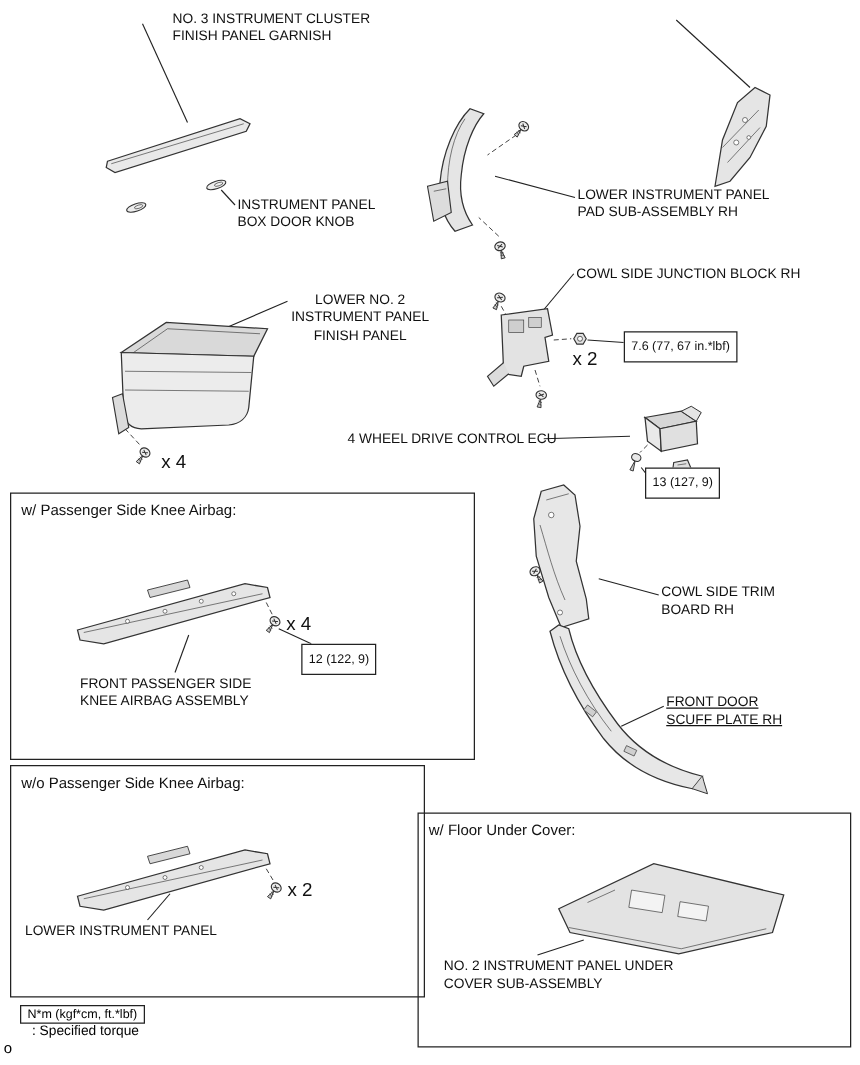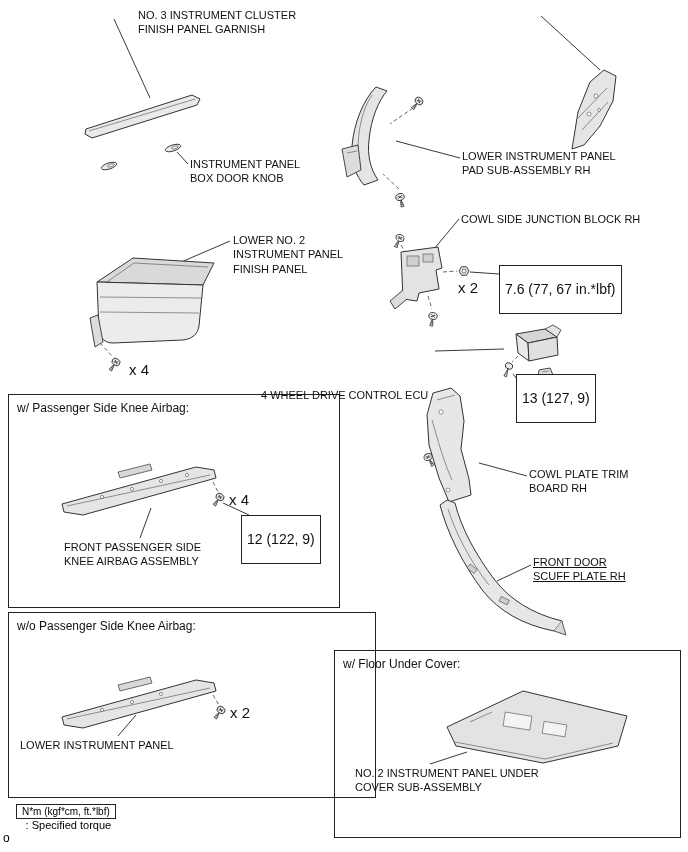--- a/index.html
+++ b/index.html
@@ -9,21 +9,21 @@
     font-family:"Liberation Sans", sans-serif; color:#000; overflow:hidden;
   }
   .art { position:absolute; left:0; top:0; }
   .callout {
     position:absolute; font-size:11px; line-height:1.3;
     white-space:pre-line; color:#111;
   }
   .qty { position:absolute; font-size:15px; color:#111; }
   .torque-box {
     position:absolute; border:1px solid #222; background:#fff;
-    font-size:14px; line-height:15px; padding:16px 5px; white-space:nowrap; color:#111;
+    font-size:10px; line-height:15px; padding:4px 5px; white-space:nowrap; color:#111;
   }
   .section-box { position:absolute; border:1px solid #222; }
   .section-title { position:absolute; left:8px; top:6px; font-size:12px; color:#111; white-space:nowrap; }
   .legend { position:absolute; left:16px; top:804px; display:flex; align-items:center; font-size:11px;flex-direction:column; }
   .legend-box { border:1px solid #222; padding:1px 5px; font-size:10px; margin-right:5px; white-space:nowrap; }
   .footer-char { position:absolute; left:3px; top:831px; font-size:12px; }
 </style>
 </head>
 <body>
 
@@ -180,54 +180,54 @@
 
     <g>
       <path d="M447,727 L523,691 L627,716 L618,746 L543,763 L456,746 Z" fill="#e3e3e3" stroke="#333" stroke-width="1"></path>
       <path d="M455,742 L545,759 L613,743" fill="none" stroke="#333" stroke-width="0.5"></path>
       <rect x="504" y="714" width="27" height="14" fill="#f3f3f3" stroke="#333" stroke-width="0.5" transform="rotate(9 517 721)"></rect>
       <rect x="543" y="723" width="23" height="12" fill="#f3f3f3" stroke="#333" stroke-width="0.5" transform="rotate(9 554 729)"></rect>
       <path d="M470,722 L492,712" stroke="#333" stroke-width="0.5" fill="none"></path>
     </g>
   </svg>
 
-  <div class="section-box" style="left:8px; top:394px; width:332px; height:214px;">
+  <div class="section-box" style="left:8px; top:394px; width:372px; height:214px;">
     <div class="section-title">w/ Passenger Side Knee Airbag:</div>
   </div>
 
-  <div class="section-box" style="left:8px; top:612px; width:368px; height:186px;">
+  <div class="section-box" style="left:8px; top:612px; width:332px; height:186px;">
     <div class="section-title">w/o Passenger Side Knee Airbag:</div>
   </div>
 
   <div class="section-box" style="left:334px; top:650px; width:347px; height:188px;">
     <div class="section-title">w/ Floor Under Cover:</div>
   </div>
 
   <div class="callout" style="left:117px; top:8px;padding-left:21px;">NO. 3 INSTRUMENT CLUSTER
 FINISH PANEL GARNISH</div>
 
 
   <div class="callout" style="left:190px; top:157px;">INSTRUMENT PANEL
 BOX DOOR KNOB</div>
 
   <div class="callout" style="left:462px; top:149px;">LOWER INSTRUMENT PANEL
 PAD SUB-ASSEMBLY RH</div>
 
   <div class="callout" style="left:461px; top:212px;text-align:center;">COWL SIDE JUNCTION BLOCK RH</div>
 
-  <div class="callout" style="left:233px; top:233px;">LOWER NO. 2
+  <div class="callout" style="left:233px; top:233px;text-align:center;">LOWER NO. 2
 INSTRUMENT PANEL
 FINISH PANEL</div>
 
-  <div class="callout" style="left:261px; top:344px;margin-top:44px;">4 WHEEL DRIVE CONTROL ECU</div>
+  <div class="callout" style="left:278px; top:344px;">4 WHEEL DRIVE CONTROL ECU</div>
 
   <div class="callout" style="left:64px; top:540px;">FRONT PASSENGER SIDE
 KNEE AIRBAG ASSEMBLY</div>
 
-  <div class="callout" style="left:529px; top:467px;">COWL PLATE TRIM
+  <div class="callout" style="left:529px; top:467px;">COWL SIDE TRIM
 BOARD RH</div>
 
   <div class="callout" style="left:533px; top:555px;text-decoration:underline;">FRONT DOOR
 SCUFF PLATE RH</div>
 
   <div class="callout" style="left:20px; top:738px;">LOWER INSTRUMENT PANEL</div>
 
   <div class="callout" style="left:355px; top:766px;">NO. 2 INSTRUMENT PANEL UNDER
 COVER SUB-ASSEMBLY</div>
 

